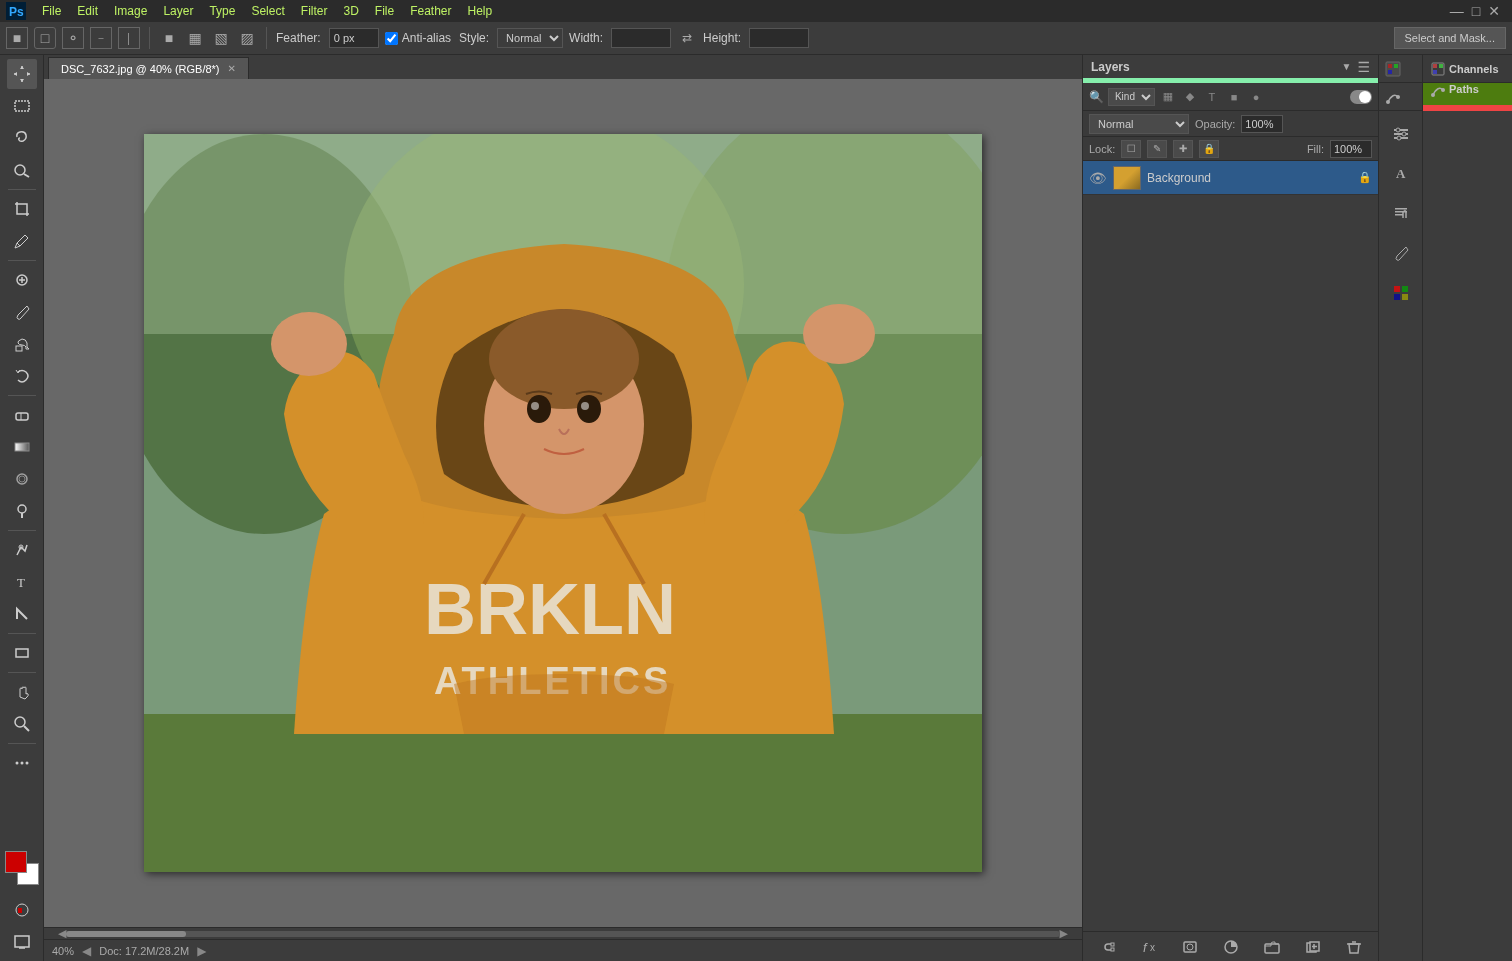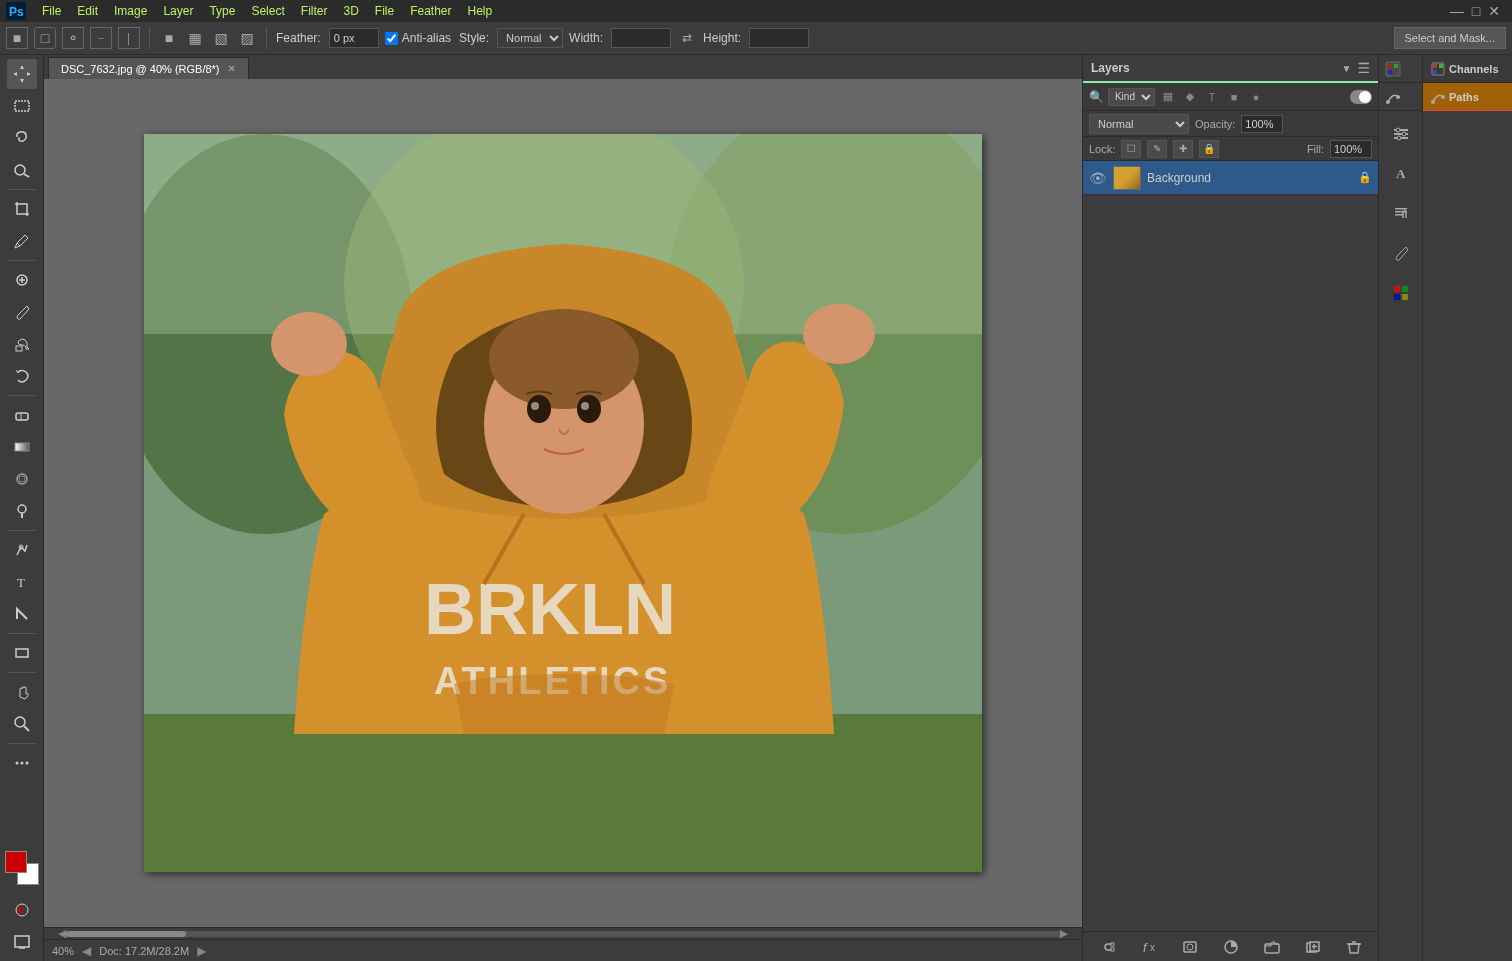--- a/index.html
+++ b/index.html
@@ -267,21 +267,21 @@
       flex-direction: row;
     }
     #layers-panel {
       flex: 1;
       display: flex;
       flex-direction: column;
     }
     #layers-header {
       height: 28px;
       background: #3c3c3c;
-      border-bottom: 2px solid #86efac;
+      border-bottom: 5px solid #86efac;
       display: flex;
       align-items: center;
       padding: 0 8px;
       justify-content: space-between;
     }
     .panel-title {
       font-size: 12px;
       color: #ccc;
       font-weight: bold;
     }
@@ -932,21 +932,21 @@
   <div id="channels-labels" style="width:90px;background:#3c3c3c;border-left:1px solid #2b2b2b;display:flex;flex-direction:column;">
     <div style="height:28px;background:#3a3a3a;border-bottom:1px solid #2b2b2b;display:flex;align-items:center;padding:0 8px;gap:4px;cursor:pointer;">
       <svg width="14" height="14" viewBox="0 0 14 14">
           <rect x="1" y="1" width="12" height="12" rx="1" fill="none" stroke="#888" stroke-width="1"></rect>
           <rect x="2" y="2" width="4" height="4" fill="#f44" opacity="0.6"></rect>
           <rect x="8" y="2" width="4" height="4" fill="#4f4" opacity="0.6"></rect>
           <rect x="2" y="8" width="4" height="4" fill="#44f" opacity="0.6"></rect>
         </svg>
       <span style="font-size:11px;color:#ccc;font-weight:bold;">Channels</span>
     </div>
-    <div style="height:28px;background:#a16207;border-bottom:1px solid #ef4444;display:flex;align-items:center;padding:0 8px;gap:4px;cursor:pointer;">
+    <div style="height:28px;background:#4d7c0f;border-bottom:6px solid #ef4444;display:flex;padding:0 8px;gap:4px;cursor:pointer;">
       <svg width="14" height="14" viewBox="0 0 14 14">
           <path d="M2 12 Q7 2 12 7" stroke="#aaa" stroke-width="1.5" fill="none"></path>
           <circle cx="2" cy="12" r="2" fill="#aaa"></circle>
           <circle cx="12" cy="7" r="2" fill="#aaa"></circle>
         </svg>
       <span style="font-size:11px;color:#ccc;font-weight:bold;">Paths</span>
     </div>
   </div>
 
 </div>

